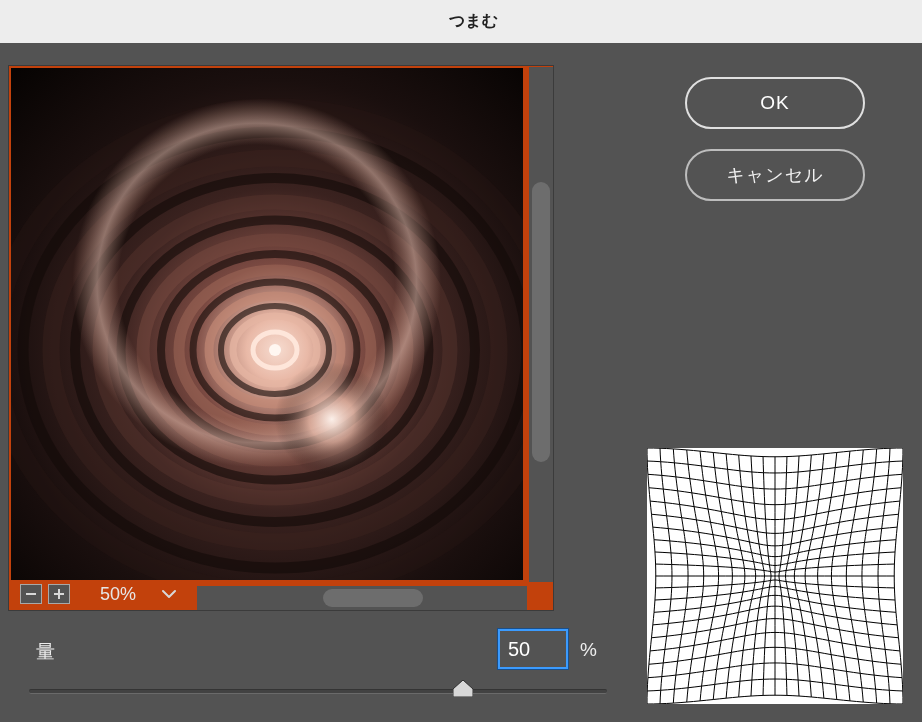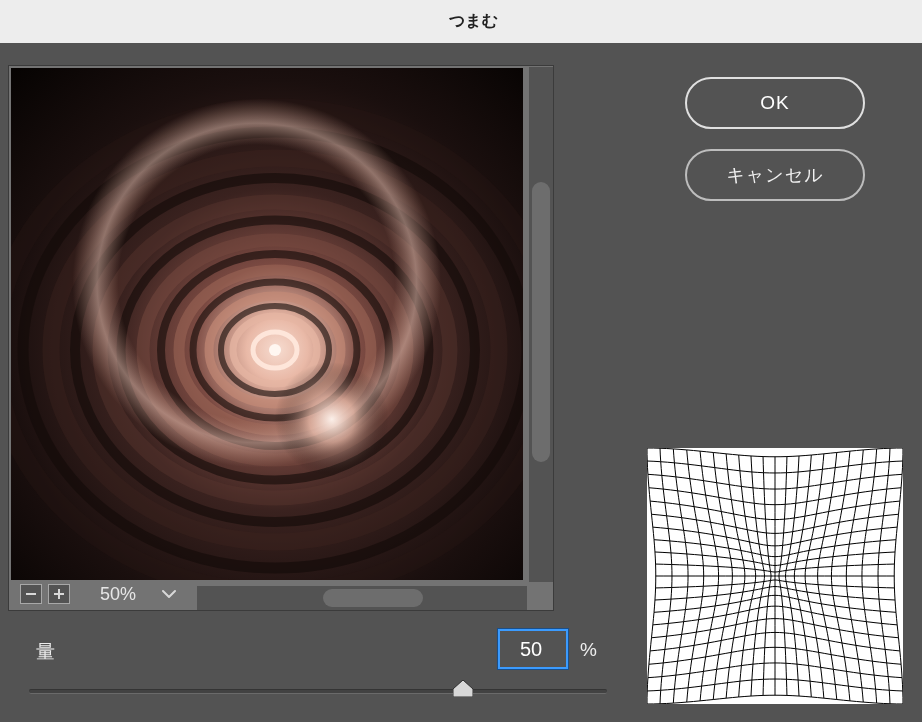--- a/index.html
+++ b/index.html
@@ -29,21 +29,21 @@
     width: 922px;
     height: 679px;
   }
 
   .preview-frame {
     position: absolute;
     left: 8px;
     top: 22px;
     width: 546px;
     height: 546px;
-    background: #737373;
+    background: #c2410c;
     border: 1px solid #3b3b3b;
   }
   .preview-img {
     position: absolute;
     left: 2px;
     top: 2px;
     width: 512px;
     height: 512px;
     overflow: hidden;
     background: #000;
@@ -171,21 +171,21 @@
     position: absolute;
     left: 498px;
     top: 586px;
     width: 70px;
     height: 40px;
     background: #535353;
     border: 2px solid #3b9bff;
     outline: 1px solid #1a4f8a;
     color: #ffffff;
     font-size: 20px;
-    padding: 0 20px;
+    padding: 0 8px;
   }
   .amount-input::selection { background: #1661a6; }
   .percent {
     position: absolute;
     left: 580px;
     top: 596px;
     font-size: 19px;
     color: #ededed;
   }
 

